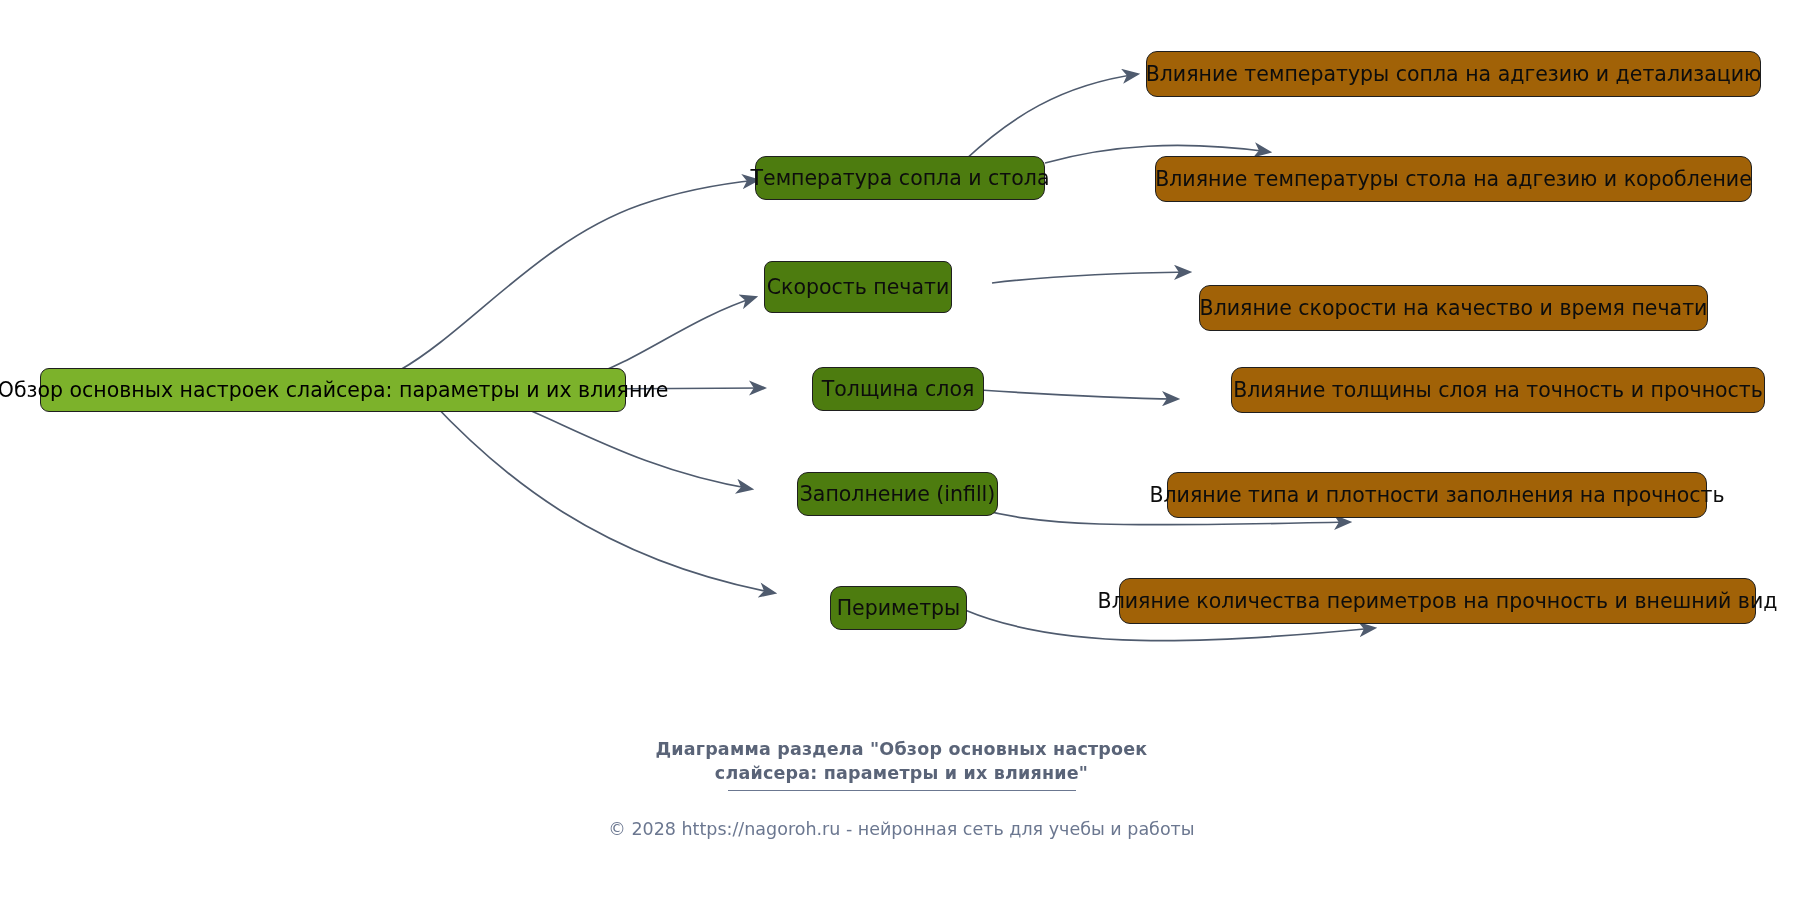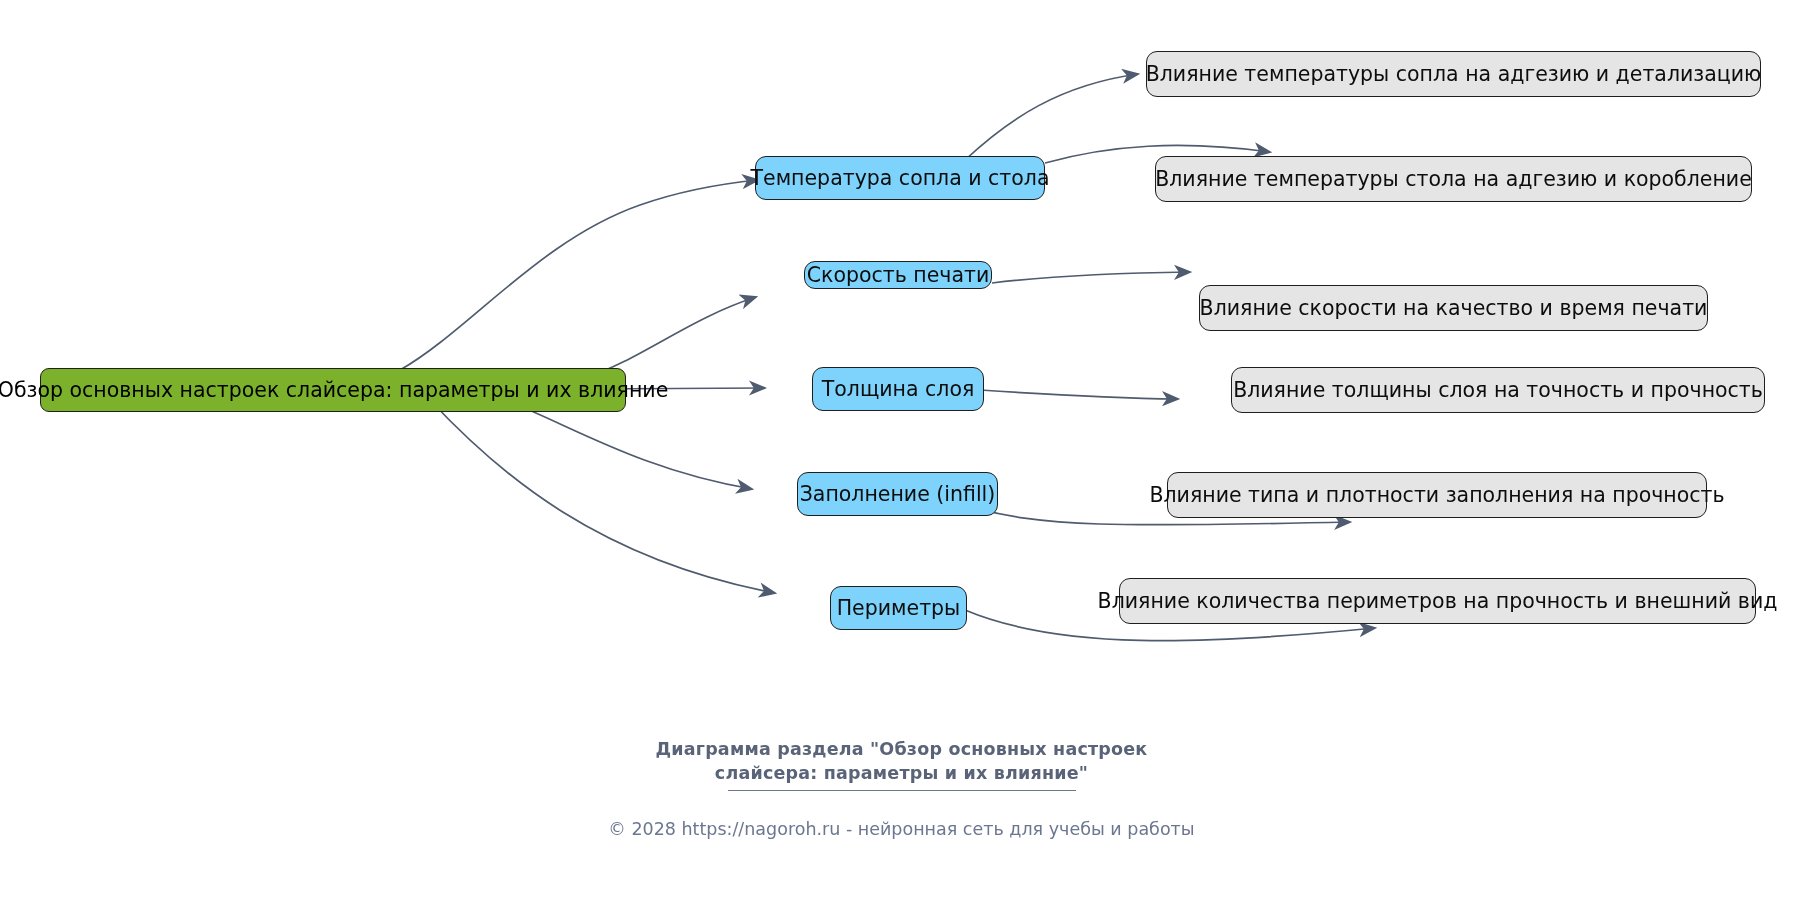--- a/index.html
+++ b/index.html
@@ -44,30 +44,30 @@
   .node-root {
     background: #7CB22B;
     border: 1.6px solid #1f1f1f;
     border-radius: 9px;
     color: #000000;
     font-size: 20.5px;
     padding: 0 14px;
   }
 
   .node-branch {
-    background: #7dd3fc;
+    background: #4d7c0f;
     border: 1.6px solid #1f1f1f;
     border-radius: 11px;
     color: #0d0d0d;
     font-size: 20.5px;
     padding: 0 14px;
   }
 
   .node-leaf {
-    background: #e5e5e5;
+    background: #a16207;
     border: 1.6px solid #1f1f1f;
     border-radius: 11px;
     color: #0d0d0d;
     font-size: 20.5px;
     padding: 0 16px;
   }
 
   .footer {
     position: absolute;
     left: 0;
@@ -140,21 +140,21 @@
   </svg>
 
   <div class="node node-root" style="left:40px; top:368px; width:586px; height:44px;">
     <span>Обзор основных настроек слайсера: параметры и их влияние</span>
   </div>
 
   <div class="node node-branch" style="left:755px; top:156px; width:290px; height:44px;">
     <span>Температура сопла и стола</span>
   </div>
 
-  <div class="node node-branch" style="left:804px; top:261px; width:188px; height:28px;">
+  <div class="node node-branch" style="left:764px; top:261px; width:188px; height:52px;border-radius:8px;">
     <span>Скорость печати</span>
   </div>
 
   <div class="node node-branch" style="left:812px; top:367px; width:172px; height:44px;">
     <span>Толщина слоя</span>
   </div>
 
   <div class="node node-branch" style="left:797px; top:472px; width:201px; height:44px;">
     <span>Заполнение (infill)</span>
   </div>

